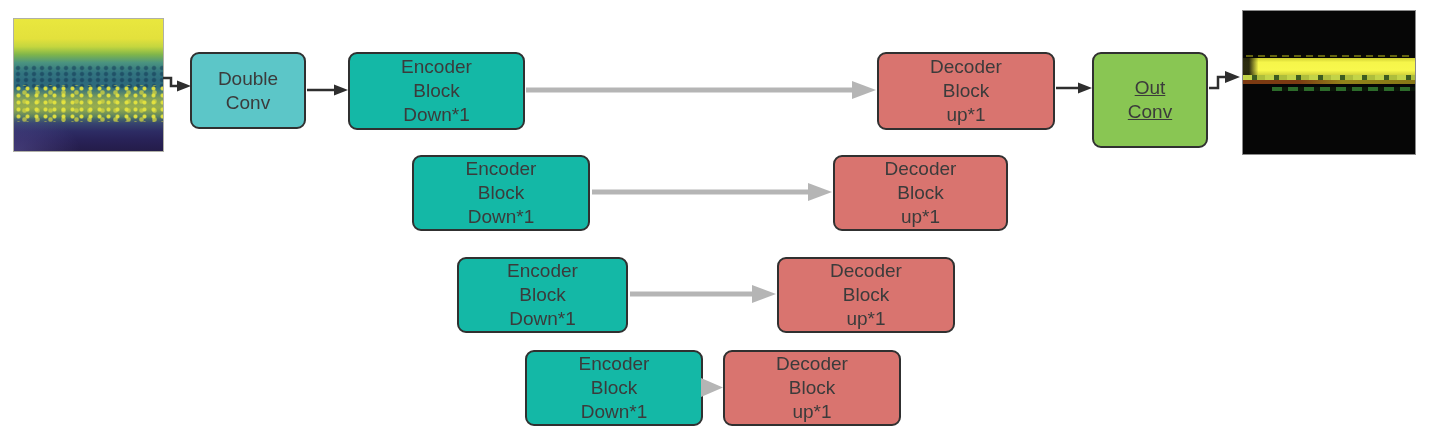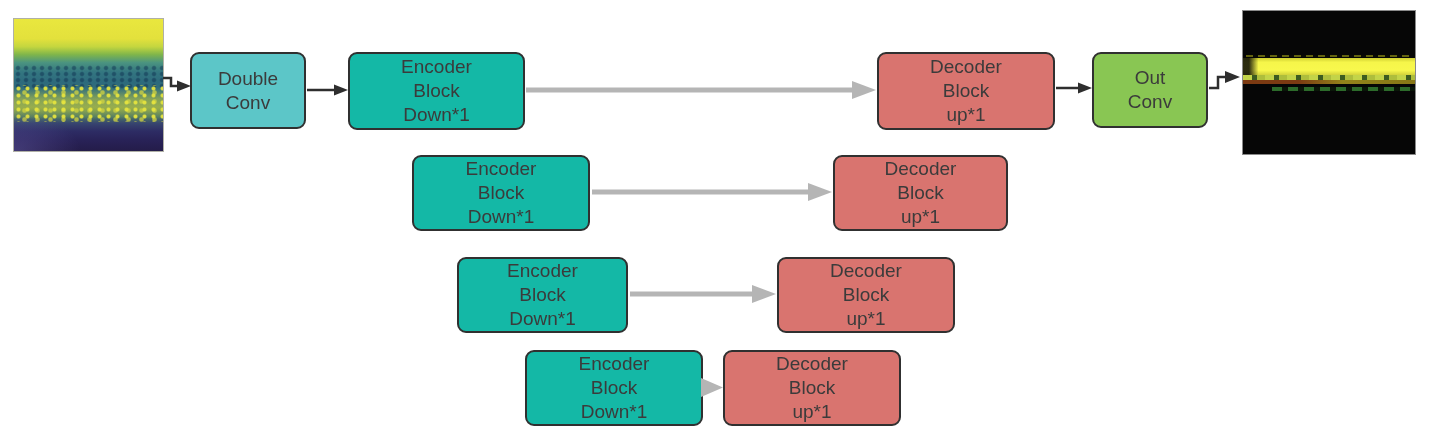--- a/index.html
+++ b/index.html
@@ -15,21 +15,21 @@
     font-size:19px;line-height:24px;color:#3b3b3b;text-align:center;
   }
   .cyan{background:#5cc6c8;}
   .cream{background:#14b8a6;}
   .red{background:#d9746f;}
   .green{background:#89c653;}
 
   .dconv{left:190px;top:52px;width:116px;height:77px;}
   .enc1{left:348px;top:52px;width:177px;height:78px;}
   .dec1{left:877px;top:52px;width:178px;height:78px;}
-  .oconv{left:1092px;top:52px;width:116px;height:76px;}
+  .oconv{left:1092px;top:52px;width:116px;height:96px;text-decoration:underline;}
   .enc2{left:412px;top:155px;width:178px;height:76px;}
   .dec2{left:833px;top:155px;width:175px;height:76px;}
   .enc3{left:457px;top:257px;width:171px;height:76px;}
   .dec3{left:777px;top:257px;width:178px;height:76px;}
   .enc4{left:525px;top:350px;width:178px;height:76px;}
   .dec4{left:723px;top:350px;width:178px;height:76px;}
 
   
   .input-img{
     position:absolute;left:13px;top:18px;width:149px;height:132px;

